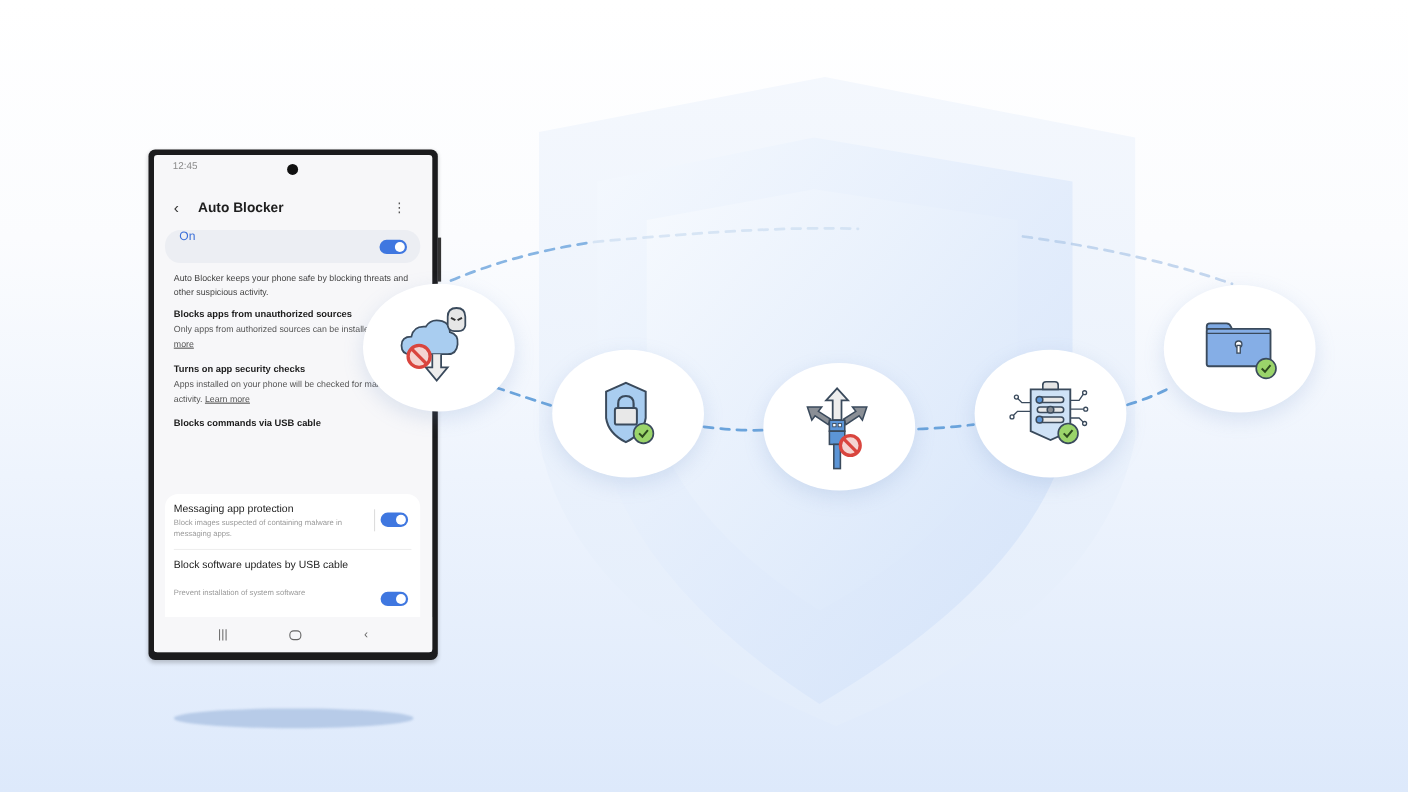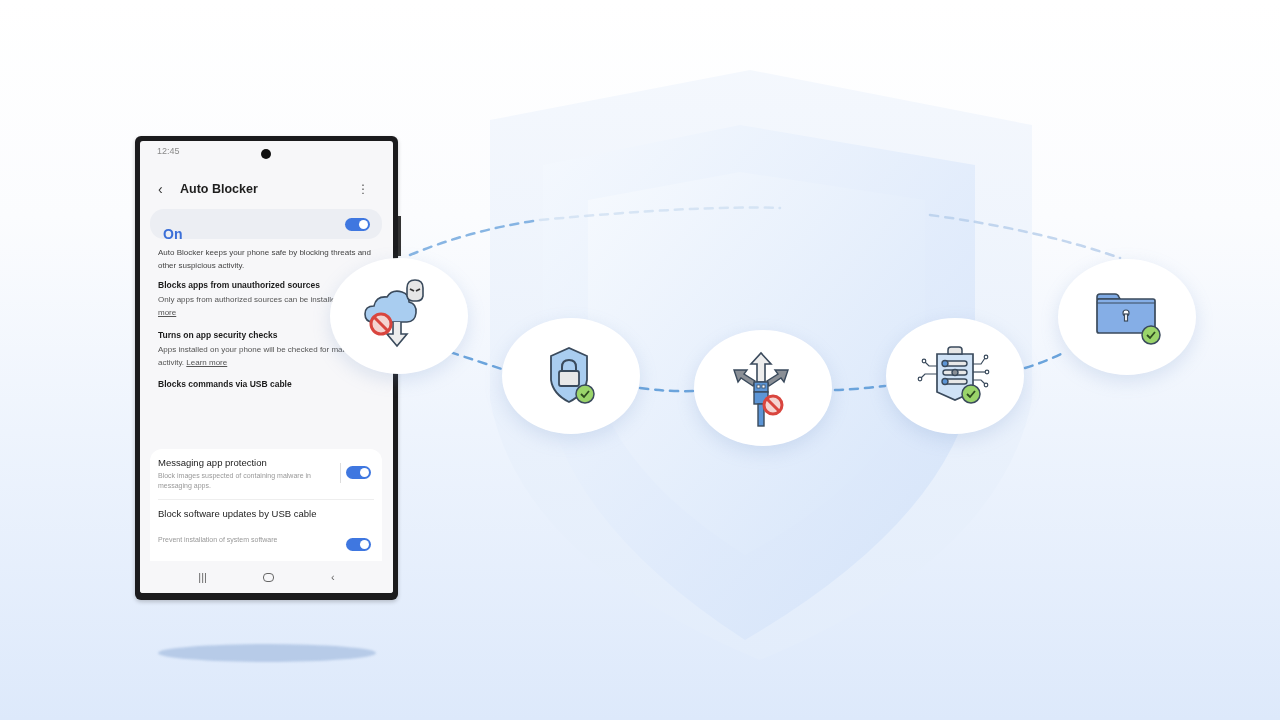--- a/index.html
+++ b/index.html
@@ -32,21 +32,21 @@
     .camera { position: absolute; left: 121px; top: 8px; width: 10px; height: 10px; border-radius: 50%; background: #111; }
     .app-header { position: absolute; left: 0; top: 38px; width: 100%; height: 22px; }
     .back-icon { position: absolute; left: 18px; top: 0; font-size: 14px; color: #333; line-height: 20px; }
     .app-title { position: absolute; left: 40px; top: 3px; font-size: 12.5px; font-weight: bold; color: #1e1e1e; }
     .more-icon { position: absolute; right: 24px; top: 2px; font-size: 12px; color: #555; line-height: 16px; }
 
     .on-card {
       position: absolute; left: 10px; top: 68px; width: 232px; height: 30px;
       background: #eceef3; border-radius: 14px;
     }
-    .on-label { position: absolute; left: 13px; top: 17px; font-size: 14px; font-weight: bold; color: #3b6fd8; }
+    .on-label { position: absolute; left: 13px; top: 0; font-size: 11px; font-weight: normal; color: #3b6fd8; }
     .toggle {
       position: absolute; width: 25px; height: 13px; background: #3f77e0; border-radius: 7px;
     }
     .toggle::after {
       content: ""; position: absolute; right: 2px; top: 2px; width: 9px; height: 9px; border-radius: 50%; background: #fff;
     }
     .on-card .toggle { right: 12px; top: 9px; }
 
     .desc { position: absolute; left: 18px; font-size: 8px; line-height: 12.5px; color: #444; width: 222px; }
     .sec-title { position: absolute; left: 18px; font-size: 8.5px; font-weight: bold; color: #1c1c1c; white-space: nowrap; }

